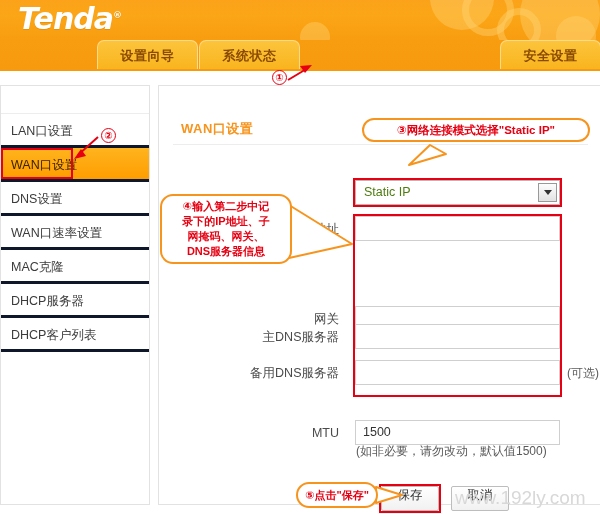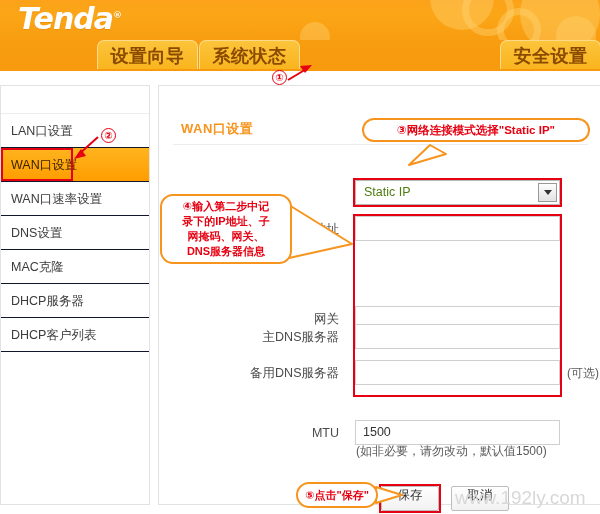--- a/index.html
+++ b/index.html
@@ -32,21 +32,21 @@
   
   #tabbar {
     position:absolute; left:0; top:40px; width:600px; height:30px;
     background:linear-gradient(180deg,#f89c10 0%,#f79a0e 100%);
   }
   .tab {
     position:absolute; top:0; height:30px;
     border-radius:7px 7px 0 0;
     background:linear-gradient(180deg,#fcc43c 0%,#f9b41d 100%);
     border:1px solid #fddb8a; border-bottom:none;
-    color:#8a4a00; font-size:18px; font-weight:bold;
+    color:#8a4a00; font-size:13px; font-weight:bold;
     display:flex; align-items:center; justify-content:center;
     letter-spacing:0.5px;
   }
   .tab.active {
     background:#ffffff; color:#6b3a00; border-color:#ffffff;
   }
   .tab.active .hl {
     position:absolute; left:3px; top:2px; right:3px; bottom:0px;
     border:2px solid #e60012; pointer-events:none;
   }
@@ -63,21 +63,21 @@
     position:absolute; left:0px; top:14px; width:150px; height:420px;
     border:1px solid #e2e2e2; border-top:1px solid #e2e2e2;
     background:#fff;
   }
   #sidebar-top-pad { height:28px; border-bottom:1px solid #ededed; background:#fff; }
   .nav-item {
     position:relative;
     height:34px; line-height:34px;
     padding-left:10px;
     font-size:12.5px; color:#3b3b3b;
-    border-bottom:1px solid #0f172a;
+    border-bottom:3px solid #0f172a;
     background:#fff;
     white-space:nowrap;
   }
   .nav-item.active {
     background:linear-gradient(180deg,#ffb41e 0%,#ff9d00 100%);
     color:#3b2400; font-weight:normal;
   }
   .nav-item.active .navhl {
     position:absolute; left:0px; top:0px; right:76px; bottom:0px;
     border:2px solid #e60012;
@@ -211,24 +211,24 @@
   <div id="sidebar">
     <div id="sidebar-top-pad"></div>
     <div class="nav-item">
       <span>LAN口设置</span>
     </div>
     <div class="nav-item active">
       <span>WAN口设置</span>
       <span class="navhl"></span>
     </div>
     <div class="nav-item">
+      <span>DNS设置</span>
+    </div>
+    <div class="nav-item">
       <span>WAN口速率设置</span>
-    </div>
-    <div class="nav-item">
-      <span>DNS设置</span>
     </div>
     <div class="nav-item">
       <span>MAC克隆</span>
     </div>
     <div class="nav-item">
       <span>DHCP服务器</span>
     </div>
     <div class="nav-item">
       <span>DHCP客户列表</span>
     </div>

